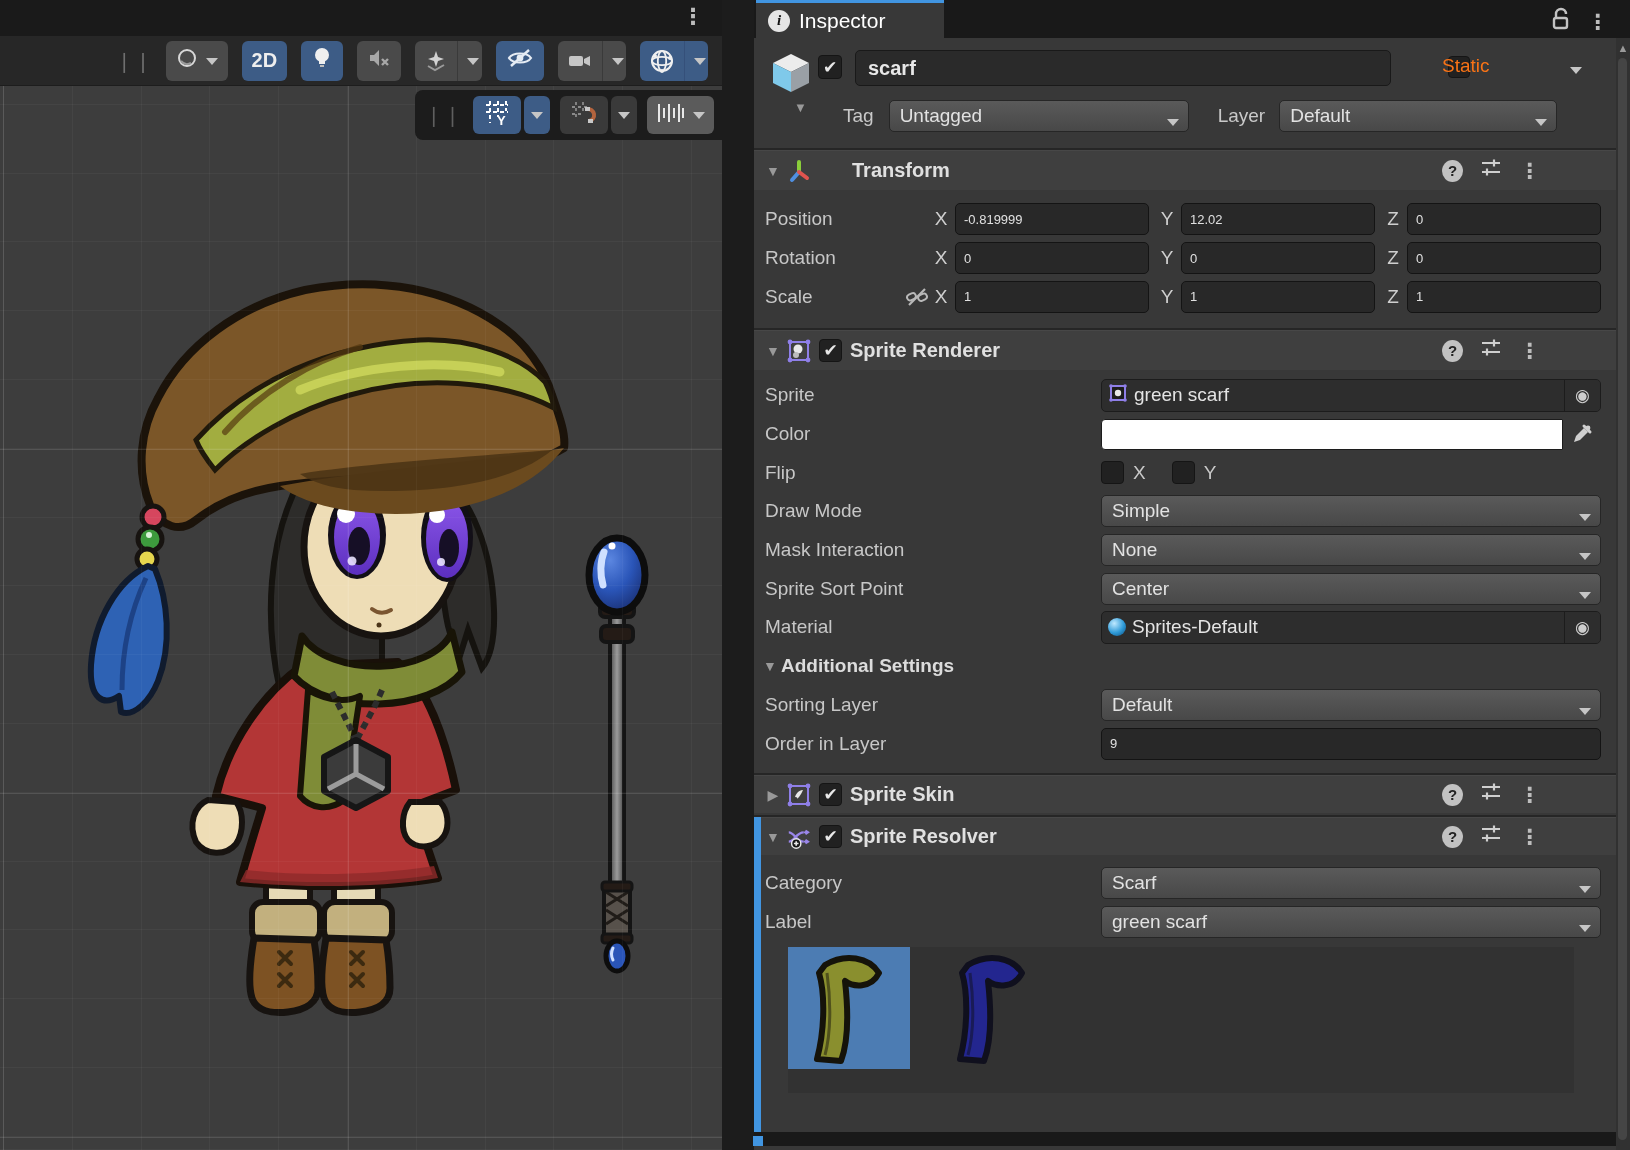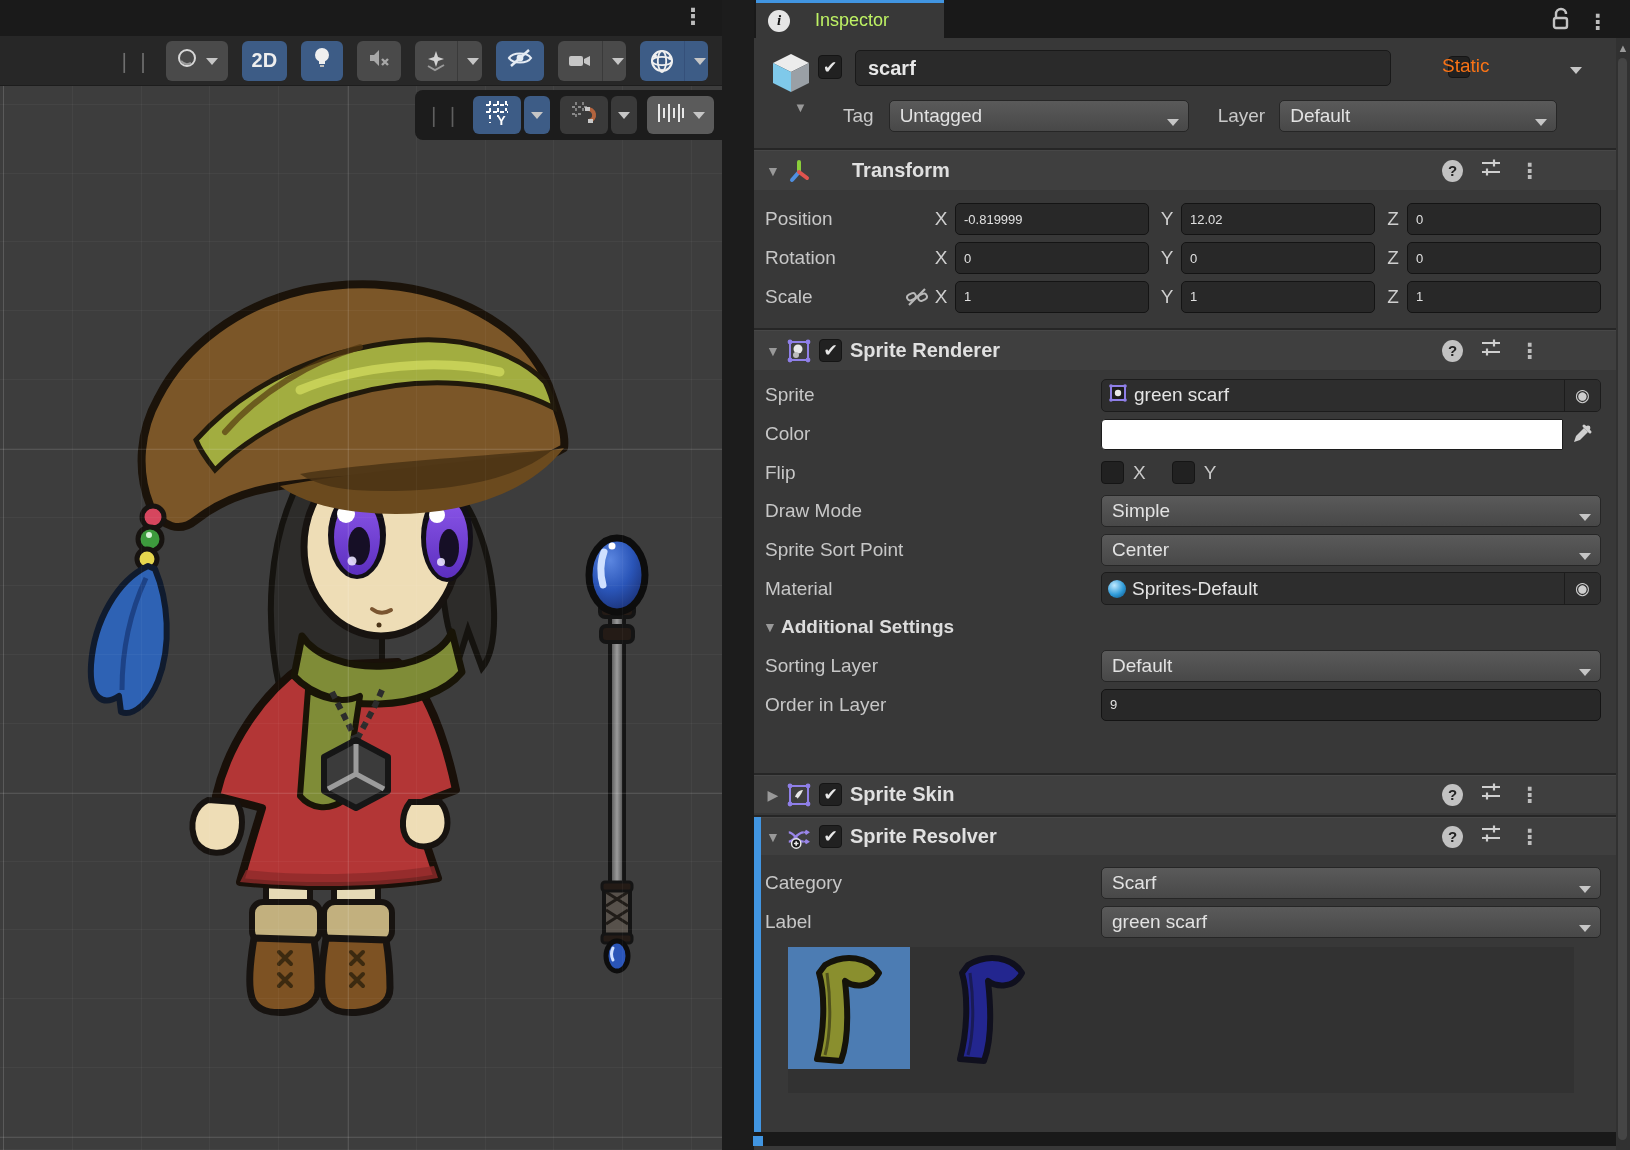--- a/index.html
+++ b/index.html
@@ -46,21 +46,21 @@
 
   
   .divider{position:absolute;left:722px;top:0;width:32px;height:1150px;background:#1c1c1c;z-index:7;}
   .resize-grip{position:absolute;left:753px;top:1136px;width:10px;height:10px;background:var(--accent);z-index:9;}
 
   
   .inspector{position:absolute;left:754px;top:0;width:876px;height:1150px;background:var(--panel-bg);z-index:5;}
   .tabbar{height:38px;background:var(--tabbar-bg);position:relative;}
   .tab{position:absolute;left:2px;top:0;height:38px;width:188px;background:var(--panel-bg);border-top:3px solid var(--accent);display:flex;align-items:center;padding-left:12px;}
   .info-icon{width:22px;height:22px;border-radius:50%;background:#e6e6e6;color:#141414;font-weight:bold;font-size:15px;display:flex;align-items:center;justify-content:center;margin-right:9px;font-family:"Liberation Serif",serif;font-style:italic;}
-  .tab-label{color:#bef264;font-size:18px;margin-left:16px;}
+  .tab-label{color:#ffffff;font-size:21px;}
   .tabbar-icons{position:absolute;right:22px;top:7px;display:flex;align-items:center;gap:16px;}
   .vdots{color:#bdbdbd;font-size:21px;font-weight:bold;}
 
   .go-header{height:110px;position:relative;}
   .go-cube{position:absolute;left:14px;top:12px;}
   .go-foldout{position:absolute;left:40px;top:62px;color:#999;font-size:13px;}
   .checkbox{width:24px;height:24px;background:#212121;border:1px solid #151515;border-radius:4px;display:flex;align-items:center;justify-content:center;color:#e8e8e8;font-size:17px;}
   .checkbox.empty{color:transparent;}
   .go-check{position:absolute;left:64px;top:17px;}
   .go-name{position:absolute;left:101px;top:12px;width:536px;height:36px;background:var(--field-bg);border:1px solid #191919;border-radius:5px;color:#e8e8e8;font-size:20px;font-weight:bold;padding:0 12px;font-family:"Liberation Sans",sans-serif;}
@@ -572,20 +572,29 @@
     <div class="prow">
       <span class="plabel">Draw Mode</span>
       <div class="pcontrol">
           <div class="dropdown">
             <span>Simple</span>
             <span class="dd-arrow"></span>
           </div>
         </div>
     </div>
     <div class="prow">
+      <span class="plabel">Mask Interaction</span>
+      <div class="pcontrol">
+          <div class="dropdown">
+            <span>None</span>
+            <span class="dd-arrow"></span>
+          </div>
+        </div>
+    </div>
+    <div class="prow">
       <span class="plabel">Sprite Sort Point</span>
       <div class="pcontrol">
           <div class="dropdown">
             <span>Center</span>
             <span class="dd-arrow"></span>
           </div>
         </div>
     </div>
     <div class="prow">
       <span class="plabel">Material</span>

